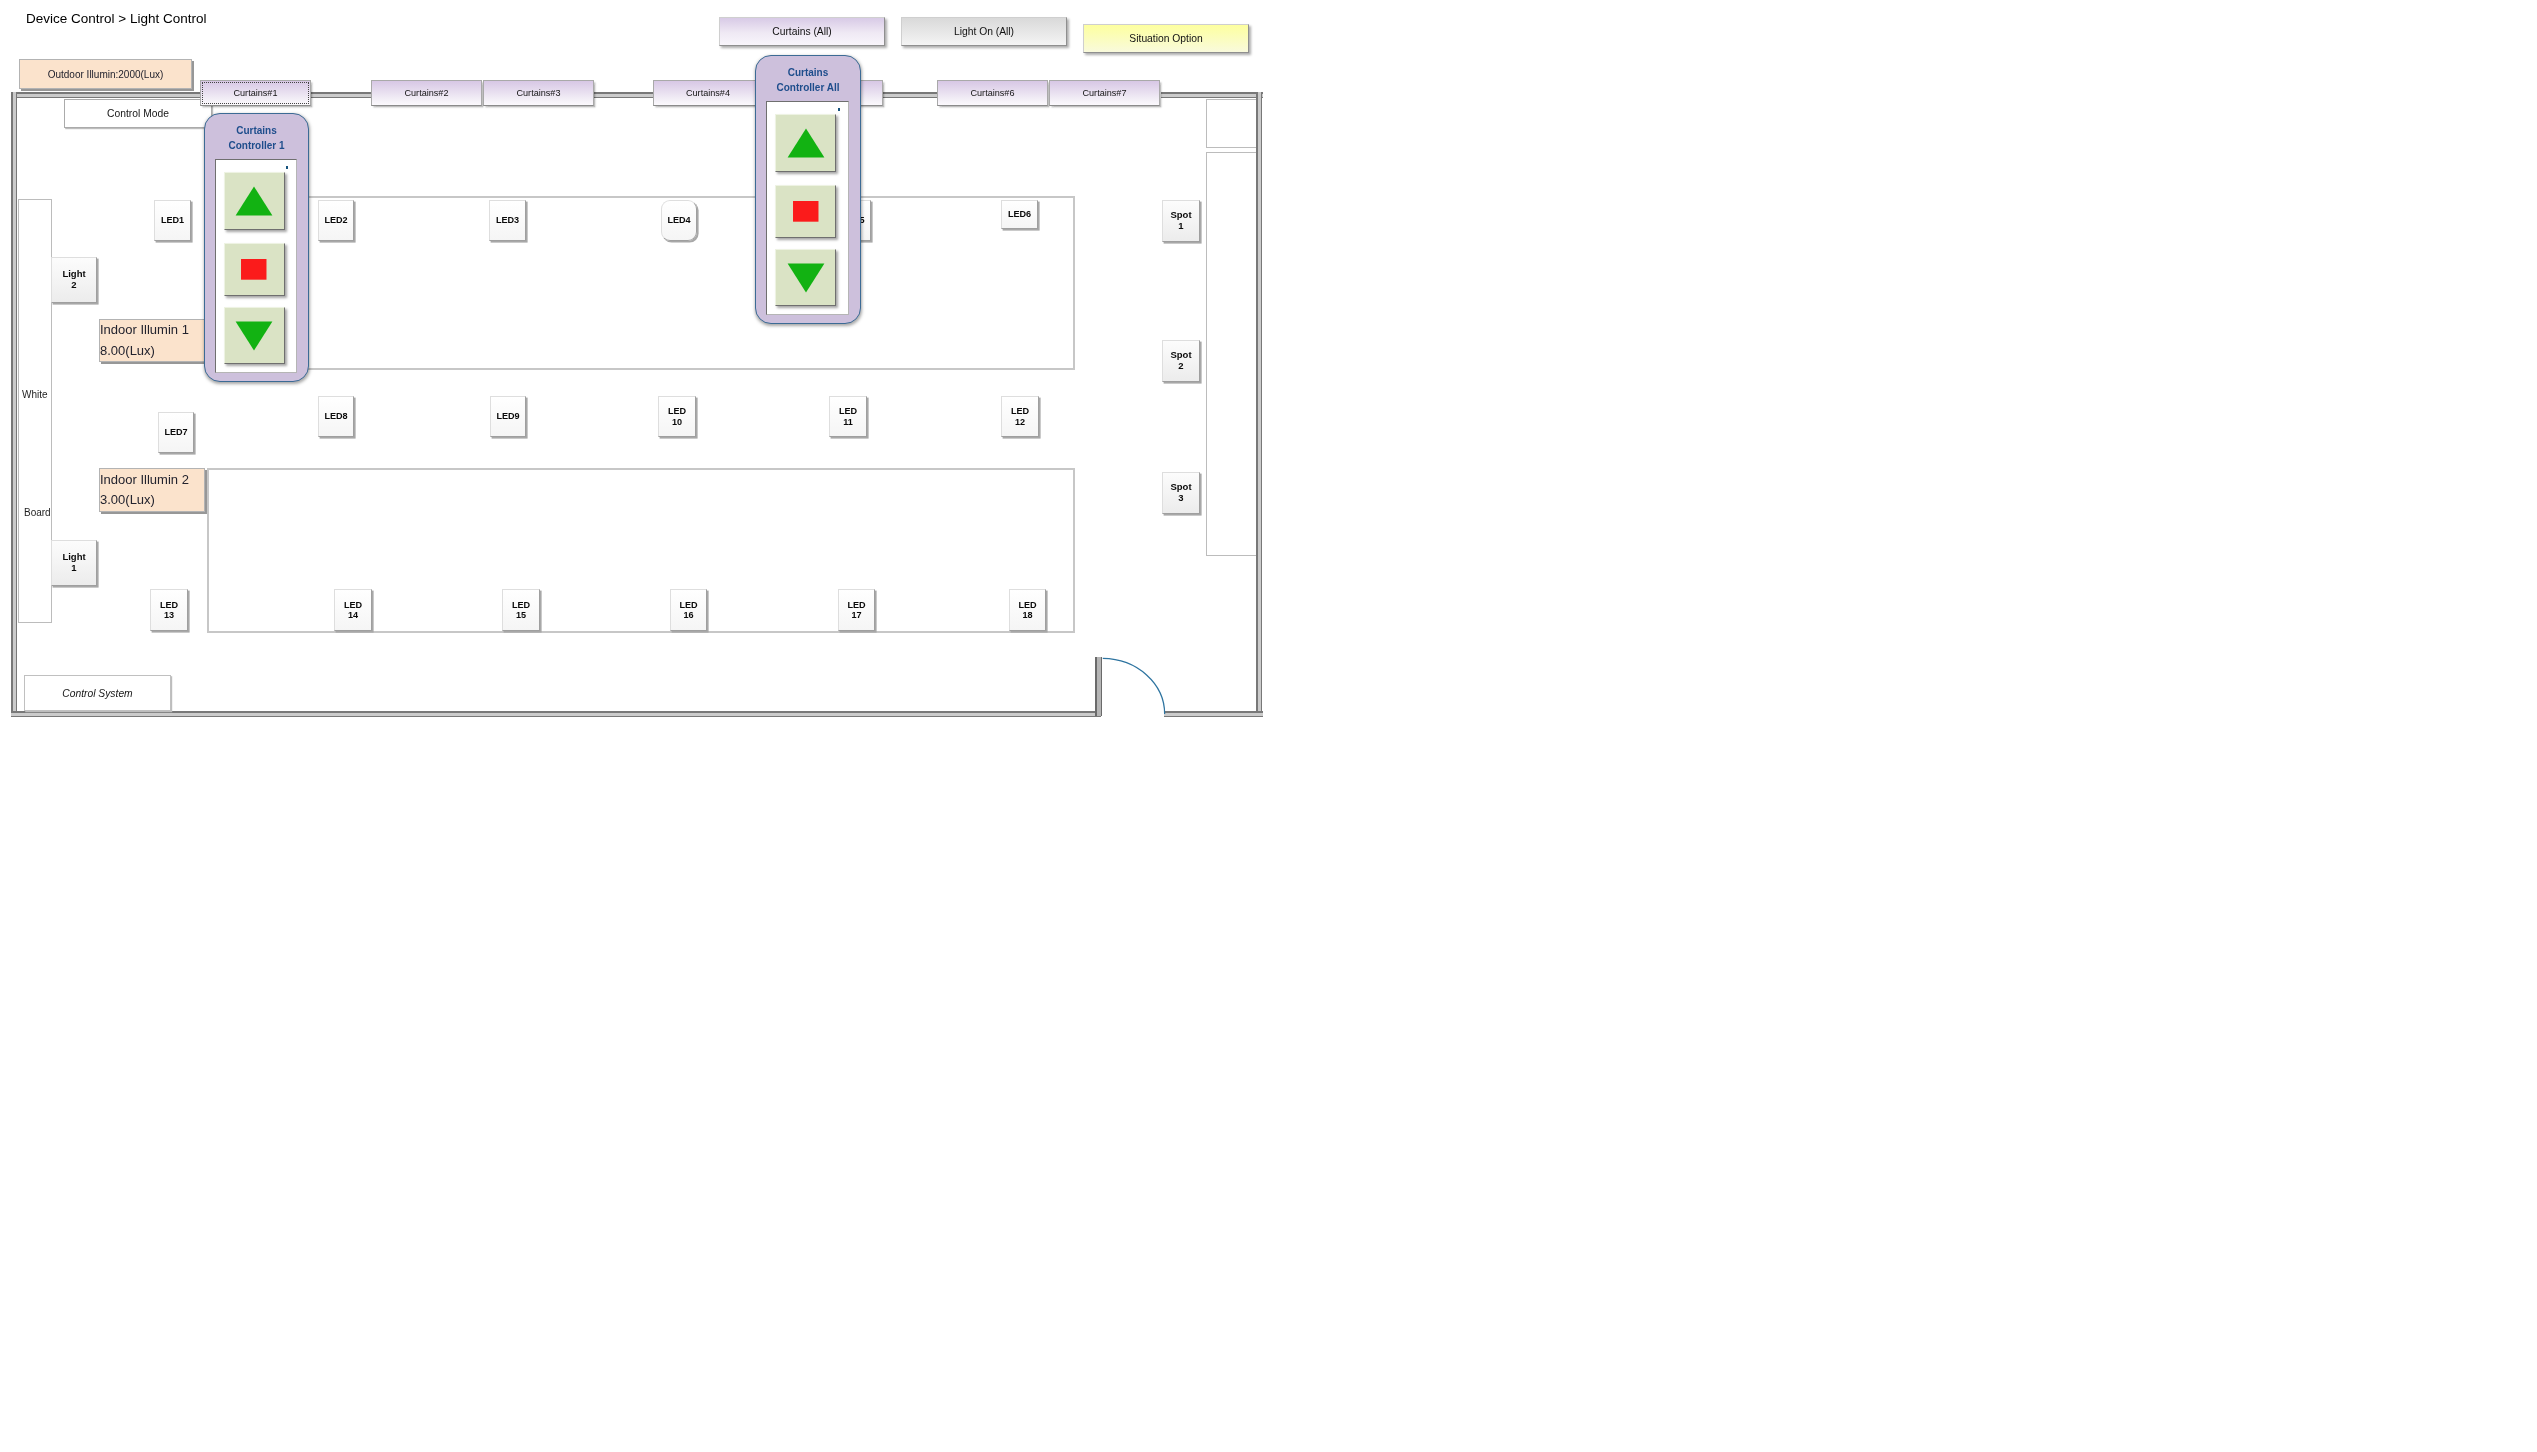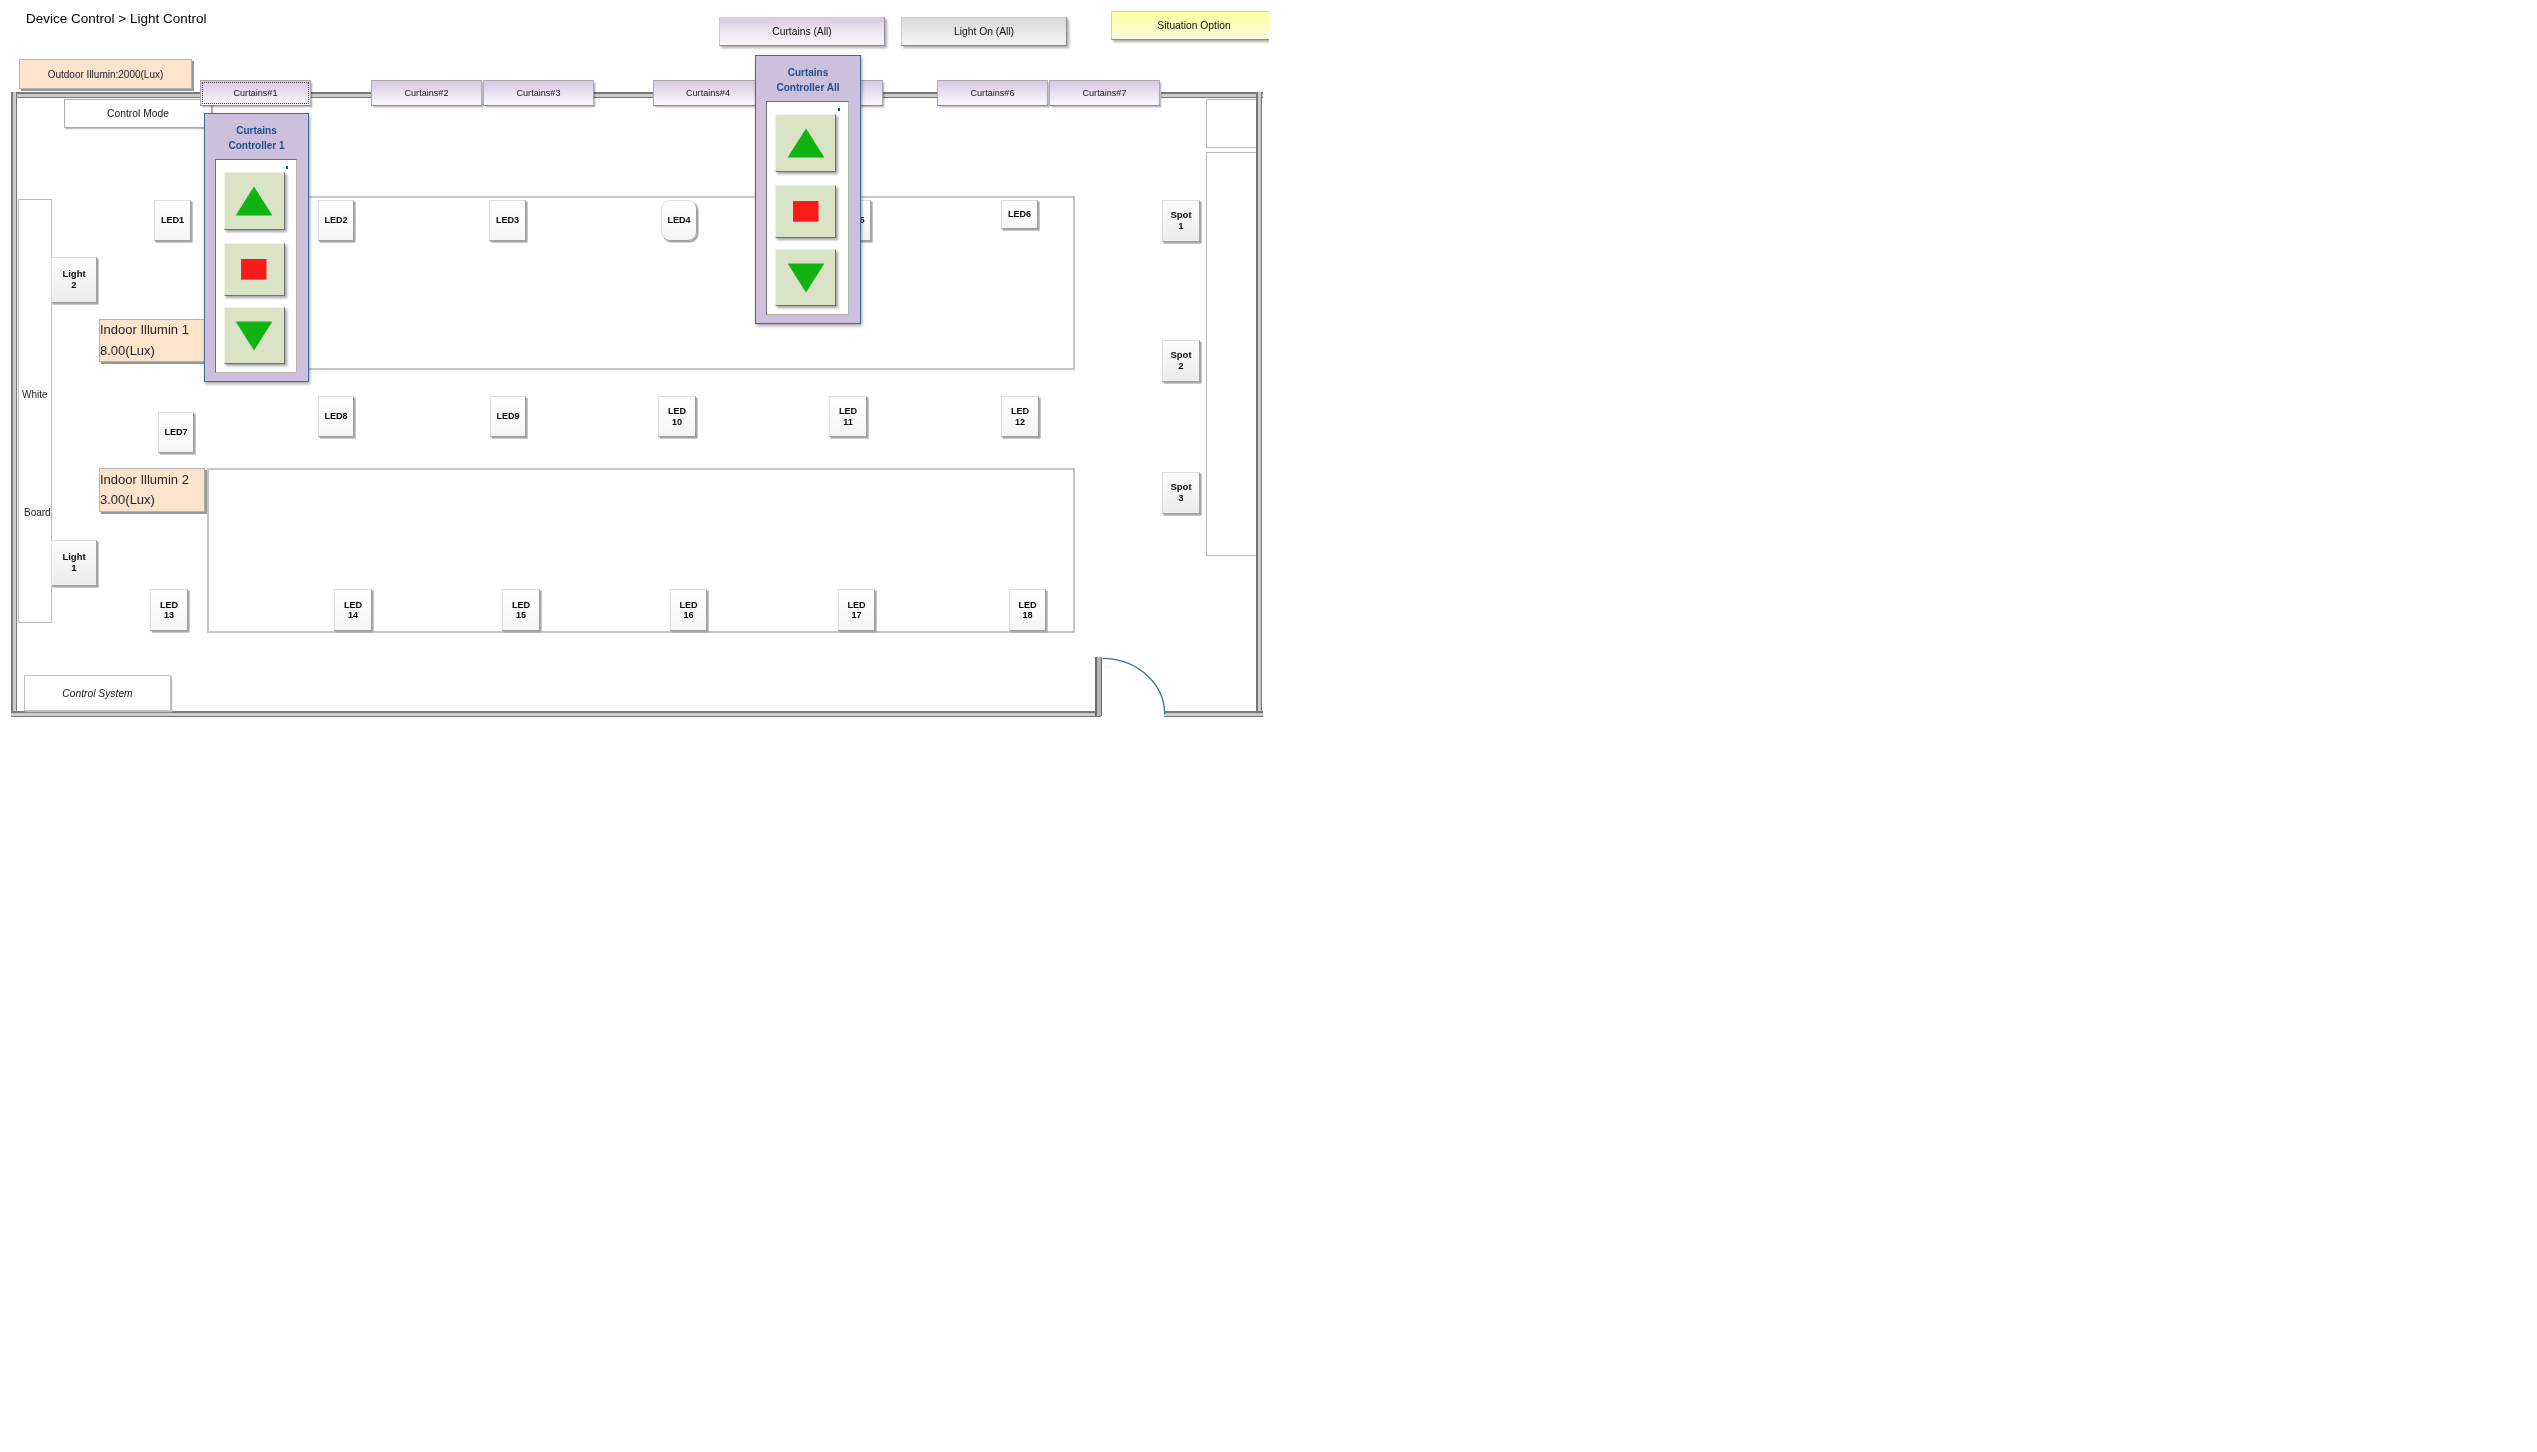--- a/index.html
+++ b/index.html
@@ -63,21 +63,21 @@
     border:0.8px solid #a9a9a9;border-bottom:1.6px solid #8b8b8b;
     box-shadow:1.6px 1.6px 1.6px rgba(0,0,0,.25);
     display:flex;align-items:center;justify-content:center;
     font-size:9.1px;color:#151515;z-index:10;top:80px;
   }
   .tab-btn.focused{outline:1.2px dotted #444;outline-offset:-3.2px;}
   .tab-btn.hidden-under{z-index:6;}
 
   
   .ctrl-panel{
-    background:#cdc0dc;border:1.6px solid #3c6b95;border-radius:0;
+    background:#cdc0dc;border:1.6px solid #3c6b95;border-radius:16px;
     box-shadow:0.8px 1.6px 3.2px rgba(0,0,0,.35);z-index:30;
   }
   .ctrl-title{
     position:absolute;top:8.8px;left:0;width:100%;text-align:center;
     font-size:10px;font-weight:bold;color:#1e4d8c;line-height:1.5;
   }
   .ctrl-inner{
     position:absolute;background:#ffffff;
     border:1.6px solid;border-color:#6f6f6f #b5b5b5 #b5b5b5 #6f6f6f;
   }
@@ -94,21 +94,21 @@
 </style>
 </head>
 <body>
 
 <div id="stage">
 
   <div class="abs" style="left:26px;top:11px;font-size:13.5px;color:#000;">Device Control &gt; Light Control</div>
 
   <button class="abs tool-btn tool-curtains" style="left:719px;top:16.7px;width:166px;height:29px;">Curtains (All)</button>
   <button class="abs tool-btn tool-light" style="left:901px;top:16.7px;width:166px;height:29px;">Light On (All)</button>
-  <button class="abs tool-btn tool-situation" style="left:1083px;top:11px;width:166px;height:29px;margin-left:28px;">Situation Option</button>
+  <button class="abs tool-btn tool-situation" style="left:1083px;top:24px;width:166px;height:29px;">Situation Option</button>
 
   <div class="abs sensor-box outdoor" style="left:19px;top:59px;width:171px;height:28px;">Outdoor Illumin:2000(Lux)</div>
 
   <div class="abs wall-h" style="left:11px;top:92px;width:189px;"></div>
   <div class="abs wall-h" style="left:311px;top:92px;width:60px;"></div>
   <div class="abs wall-h" style="left:593px;top:92px;width:60px;"></div>
   <div class="abs wall-h" style="left:882px;top:92px;width:55px;"></div>
   <div class="abs wall-h" style="left:1161px;top:92px;width:102px;"></div>
   <div class="abs wall-v" style="left:11px;top:92px;height:625px;"></div>
   <div class="abs wall-v" style="left:1256px;top:92px;height:625px;"></div>

